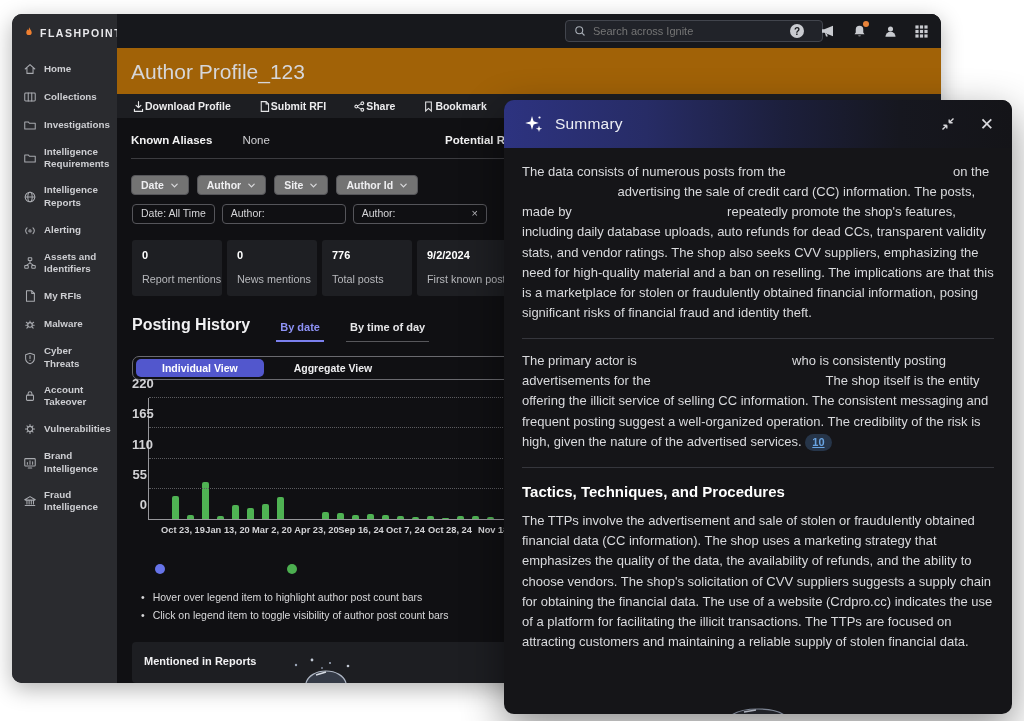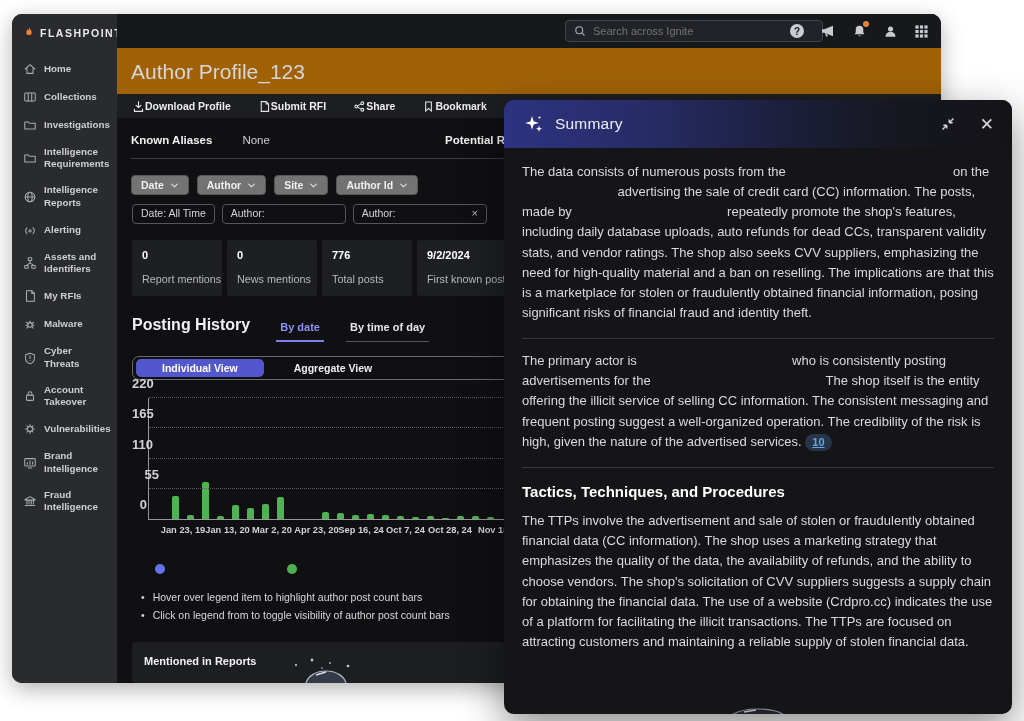--- a/index.html
+++ b/index.html
@@ -469,28 +469,28 @@
               <div class="bar" style="height: 2.27273%; background: rgb(79, 178, 83);"></div>
               <div class="bar" style="height: 1.81818%; background: rgb(79, 178, 83);"></div>
               <div class="bar" style="height: 2.27273%; background: rgb(79, 178, 83);"></div>
               <div class="bar" style="height: 0.909091%; background: rgb(79, 178, 83);"></div>
               <div class="bar" style="height: 2.27273%; background: rgb(79, 178, 83);"></div>
               <div class="bar" style="height: 2.27273%; background: rgb(79, 178, 83);"></div>
               <div class="bar" style="height: 1.81818%; background: rgb(79, 178, 83);"></div>
             </div>
         <div class="ylab" style="bottom: calc(0%);">0</div>
             <div class="gridline" style="bottom: 25%;"></div>
-            <div class="ylab" style="bottom: calc(25%); margin-left: 12px;">55</div>
+            <div class="ylab" style="bottom: calc(25%);">55</div>
             <div class="gridline" style="bottom: 50%;"></div>
             <div class="ylab" style="bottom: calc(50%);">110</div>
             <div class="gridline" style="bottom: 75%;"></div>
             <div class="ylab" style="bottom: calc(75%);">165</div>
             <div class="gridline" style="bottom: 100%;"></div>
             <div class="ylab" style="bottom: calc(100%);">220</div>
-            <div class="xlab" style="left: 34px;">Jan 23, 19</div>
+            <div class="xlab" style="left: 34px;">Oct 23, 19</div>
             <div class="xlab" style="left: 78.5px;">Jan 13, 20</div>
             <div class="xlab" style="left: 123px;">Mar 2, 20</div>
             <div class="xlab" style="left: 167.5px;">Apr 23, 20</div>
             <div class="xlab" style="left: 212px;">Sep 16, 24</div>
             <div class="xlab" style="left: 256.5px;">Oct 7, 24</div>
             <div class="xlab" style="left: 301px;">Oct 28, 24</div>
             <div class="xlab" style="left: 345.5px;">Nov 18,</div>
           </div>
       </div>
 
@@ -501,21 +501,21 @@
           <span class="legend-blank"></span>
         </div>
 
       <div class="notes" id="notes">
           <div class="note">
             <span class="b">•</span>
             <span>Hover over legend item to highlight author post count bars</span>
           </div>
           <div class="note">
             <span class="b">•</span>
-            <span>Click on legend from to toggle visibility of author post count bars</span>
+            <span>Click on legend item to toggle visibility of author post count bars</span>
           </div>
         </div>
 
       <div class="reports-card">
         <div class="reports-title">Mentioned in Reports</div>
         <div class="reports-art">
           <svg width="96" height="30" viewBox="0 0 96 30" fill="none">
             <circle cx="18" cy="8" r="1.2" fill="#9aa4b6"></circle>
               <circle cx="34" cy="3" r="1.4" fill="#c3cad6"></circle>
             <circle cx="52" cy="6" r="1.1" fill="#9aa4b6"></circle>

